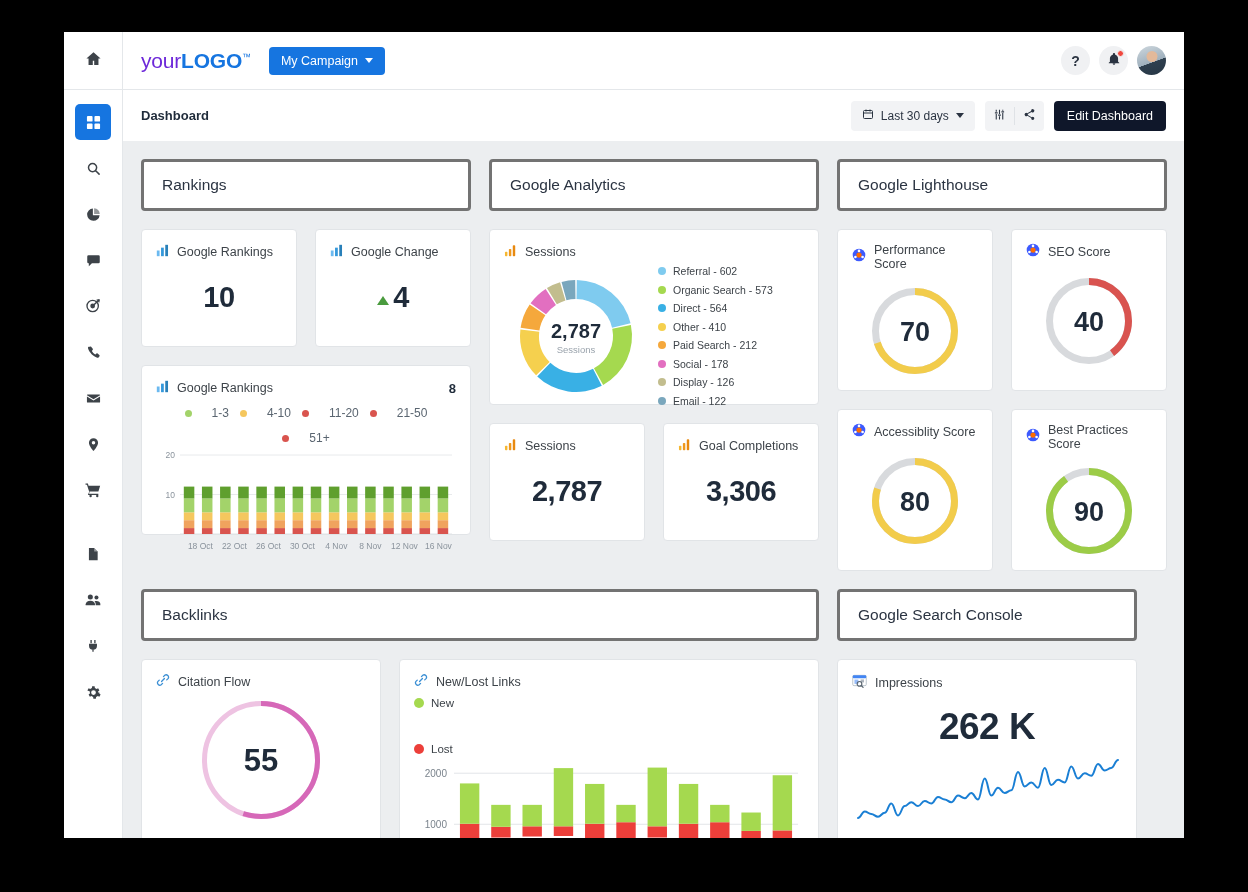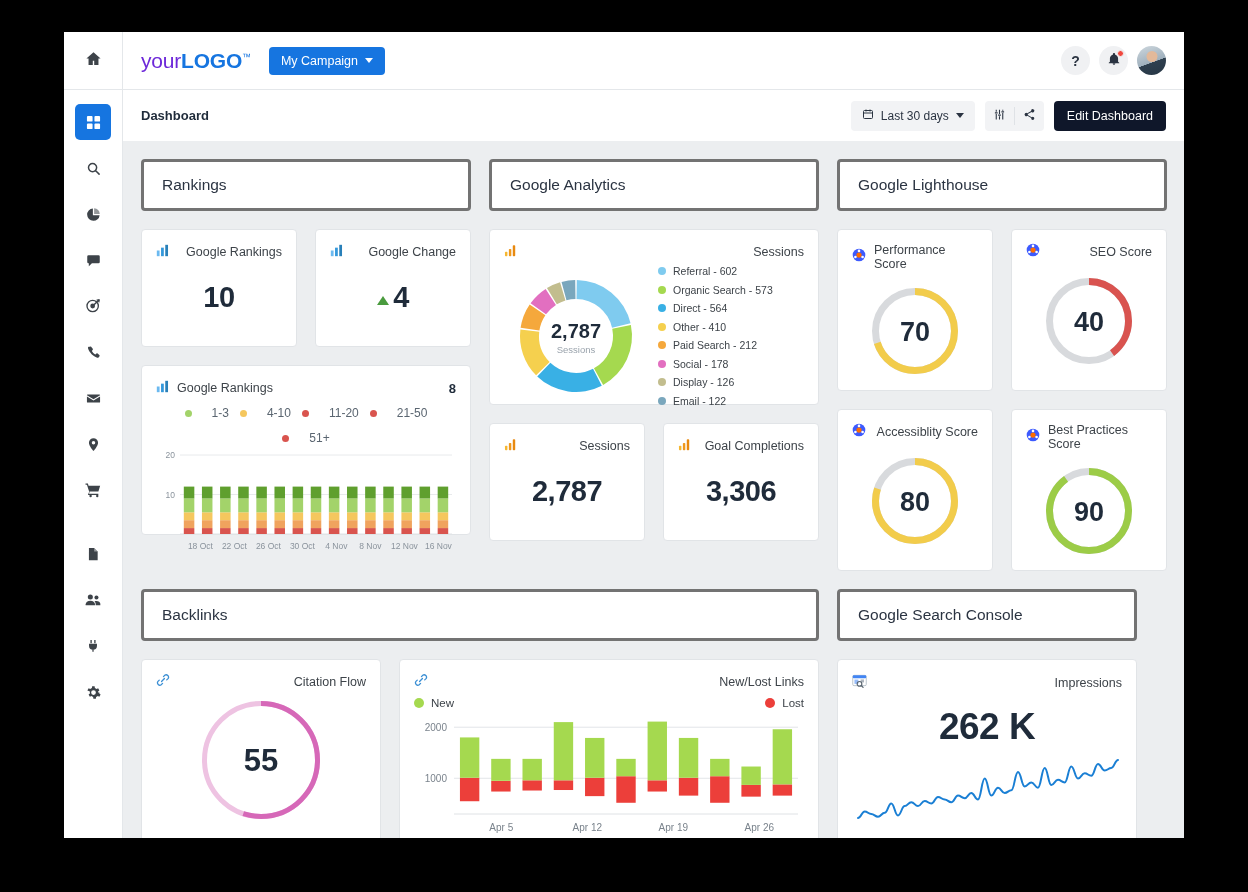--- a/index.html
+++ b/index.html
@@ -127,40 +127,40 @@
     background: #fff; border: 3px solid #737373; border-radius: 4px;
     height: 52px; display: flex; align-items: center; padding: 0 18px;
     margin-bottom: 18px;
   }
   .section-title { font-size: 15.5px; color: #2b3442; }
 
   .card {
     background: #fff; border: 1px solid #e1e4e7; border-radius: 4px;
     padding: 13px 14px;
   }
-  .card-head { display: flex; align-items: center; gap: 8px; justify-content: space-between; }
+  .card-head { display: flex; align-items: center; gap: 8px; }
   .card-label { font-size: 12.5px; color: #3d4349; }
   .card-badge { margin-left: auto; font-size: 13px; font-weight: 700; color: #1f2b3a; }
   .big-num {
     font-size: 29px; font-weight: 700; color: #1f2b3a;
     text-align: center; letter-spacing: -0.5px;
   }
 
   .mini-row { display: flex; gap: 18px; }
   .mini-card { flex: 1; height: 118px; display: flex; flex-direction: column; }
   .mini-card .big-num { margin-top: auto; margin-bottom: auto; }
 
   .tri-up { width:0;height:0;border-left:6px solid transparent;border-right:6px solid transparent;border-bottom:9px solid #4a9b3e; display:inline-block; margin-right:4px; vertical-align: 2px;}
 
   
   .legend { display: flex; justify-content: center; gap: 11px; margin: 9px 0 4px; flex-wrap: wrap; }
   .legend-item { display: flex; align-items: center; gap: 20px; font-size: 12px; color: #5a6570; }
   .dot { width: 7px; height: 7px; border-radius: 50%; display:inline-block; }
 
-  .legend-big { display:flex; justify-content:space-between; gap: 34px; margin: 6px 0 2px; }
+  .legend-big { display:flex; justify-content:center; gap: 34px; margin: 6px 0 2px; flex-direction: column; }
   .legend-big .legend-item { font-size: 11.5px; color: #3d4349; gap: 7px; }
   .legend-big .dot { width: 10px; height: 10px; }
 
   
   .ga-body { display: flex; align-items: center; margin-top: 4px; }
   .ga-legend { display: flex; flex-direction: column; gap: 6.5px; padding-left: 4px; }
   .ga-legend .legend-item { font-size: 10.5px; color: #3d4349; gap: 7px; }
   .ga-legend .dot { width: 8px; height: 8px; }
 
   .gauge-wrap { display:flex; align-items:center; justify-content:center; margin-top: 8px; }

